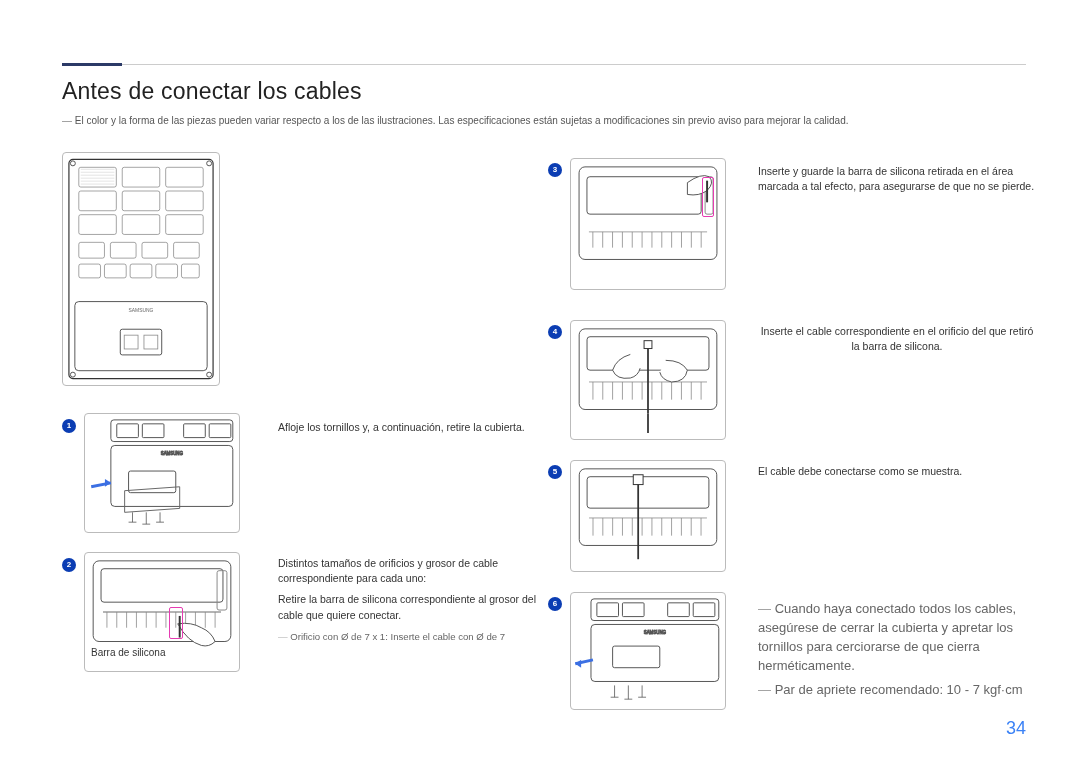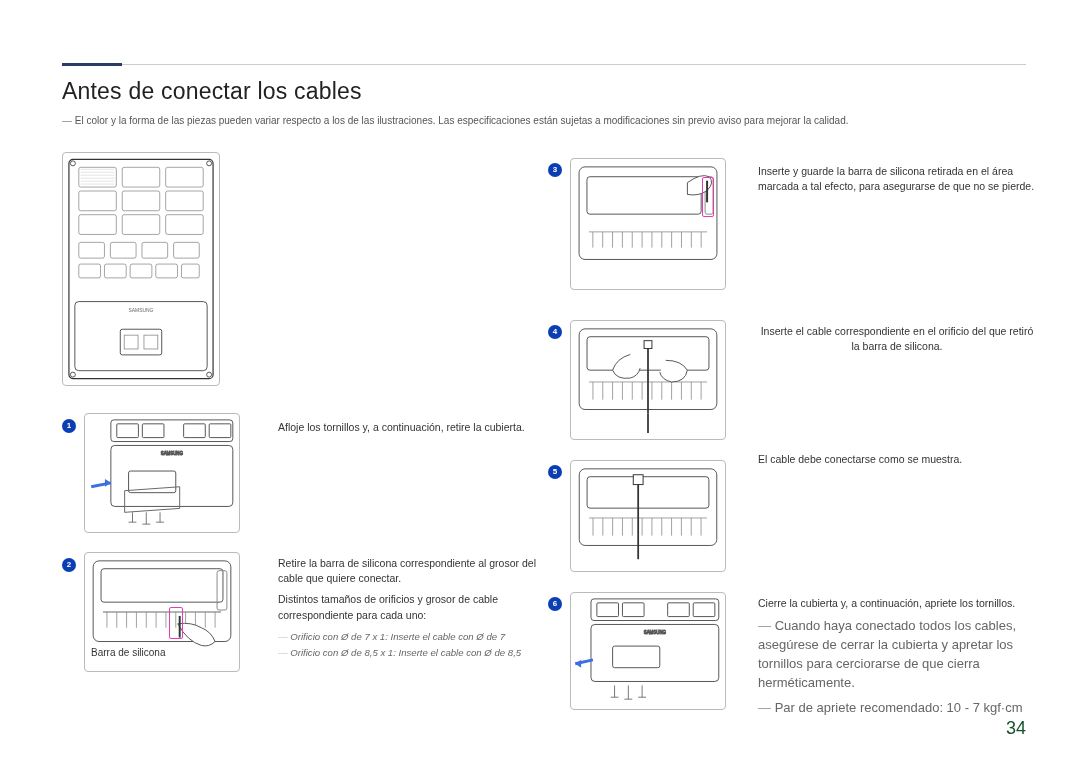--- a/index.html
+++ b/index.html
@@ -33,34 +33,34 @@
   .num.n3 { left: 486px; top: 11px; }
   .num.n4 { left: 486px; top: 173px; }
   .num.n5 { left: 486px; top: 313px; }
   .num.n6 { left: 486px; top: 445px; }
 
   .txt { position: absolute; font-size: 10.5px; color: #333; line-height: 1.45; }
   .txt.t1 { left: 216px; top: 268px; width: 256px; }
   .txt.t2 { left: 216px; top: 404px; width: 260px; }
   .txt.t3 { left: 696px; top: 12px;  width: 278px; }
   .txt.t4 { left: 696px; top: 172px; width: 278px; text-align: center; }
-  .txt.t5 { left: 696px; top: 300px; width: 278px; }
+  .txt.t5 { left: 696px; top: 312px; width: 278px; }
   .txt.t6 { left: 696px; top: 444px; width: 278px; }
 
   .txt p + p { margin-top: 6px; }
   .sub { font-size: 13px; color: #666; margin-top: 4px; }
   .dash::before { content: "― "; color: #999; }
-  .sublist { margin-top: 6px; font-style: italic; }
+  .sublist { margin-top: 6px; }
   .sublist div { font-size: 9.6px; color: #666; line-height: 1.7; }
   .sublist div::before { content: "― "; color: #bbb; }
 
   .caption { position: absolute; font-size: 10px; color: #333; }
   .cap-silicon { left: 29px; top: 495px; }
 
-  .page-num { position: absolute; right: 54px; bottom: 24px; font-size: 18px; color: #14532d; }
+  .page-num { position: absolute; right: 54px; bottom: 24px; font-size: 18px; color: #3b82f6; }
 
   .callout { position:absolute; border:1.2px solid #e63bb2; border-radius:2px; }
 </style>
 </head>
 <body>
 
 <div class="page">
   <div class="rule-top"></div>
   <div class="rule-strong"></div>
 
@@ -164,25 +164,24 @@
           <rect x="134" y="18" width="10" height="40" rx="2" stroke="#888"></rect>
 
           <path d="M94 72 q10 18 24 22 q8 2 14 -4 q-4 -10 -14 -14 q-10 -6 -24 -4 Z" stroke="#555" fill="#fff"></path>
           <path d="M96 64 l0 22" stroke="#333" stroke-width="2"></path>
         </g>
       </svg>
       <div class="callout" style="left:84px; top:54px; width:14px; height:32px;"></div>
     </div>
     <div class="caption cap-silicon">Barra de silicona</div>
     <div class="txt t2">
+      <p>Distintos tamaños de orificios y grosor de cable correspondiente para cada uno:</p>
       <p>Retire la barra de silicona correspondiente al grosor del cable que quiere conectar.</p>
-      <p>Distintos tamaños de orificios y grosor de cable correspondiente para cada uno:</p>
       <div class="sublist">
         <div>Orificio con Ø de 7 x 1: Inserte el cable con Ø de 7</div>
-        <div>Orificio con Ø de 8,5 x 1: Inserte el cable con Ø de 8,5</div>
       </div>
     </div>
 
     <div class="num n3">3</div>
     <div class="fig fig-step s3">
       <svg viewBox="0 0 156 132">
         <g fill="none" stroke="#555" stroke-width="1">
           <rect x="8" y="8" width="140" height="94" rx="6"></rect>
           <rect x="16" y="18" width="116" height="38" rx="3"></rect>
           <rect x="136" y="18" width="8" height="38" rx="2" stroke="#888"></rect>
@@ -266,21 +265,20 @@
               <line x1="58" y1="94" x2="58" y2="108"></line>
               <line x1="72" y1="94" x2="72" y2="106"></line>
             <line x1="40" y1="106" x2="48" y2="106"></line>
               <line x1="54" y1="108" x2="62" y2="108"></line>
               <line x1="68" y1="106" x2="76" y2="106"></line>
           </g>
         </g>
       </svg>
     </div>
     <div class="txt t6">
-      <p>Cierre la cubierta y, a continuación, apriete los tornillos.</p>
       <p class="sub dash">Cuando haya conectado todos los cables, asegúrese de cerrar la cubierta y apretar los tornillos para cerciorarse de que cierra herméticamente.</p>
       <p class="sub dash">Par de apriete recomendado: 10 - 7 kgf·cm</p>
     </div>
 
   </div>
 
   <div class="page-num">34</div>
 </div>
 
 </body></html>

